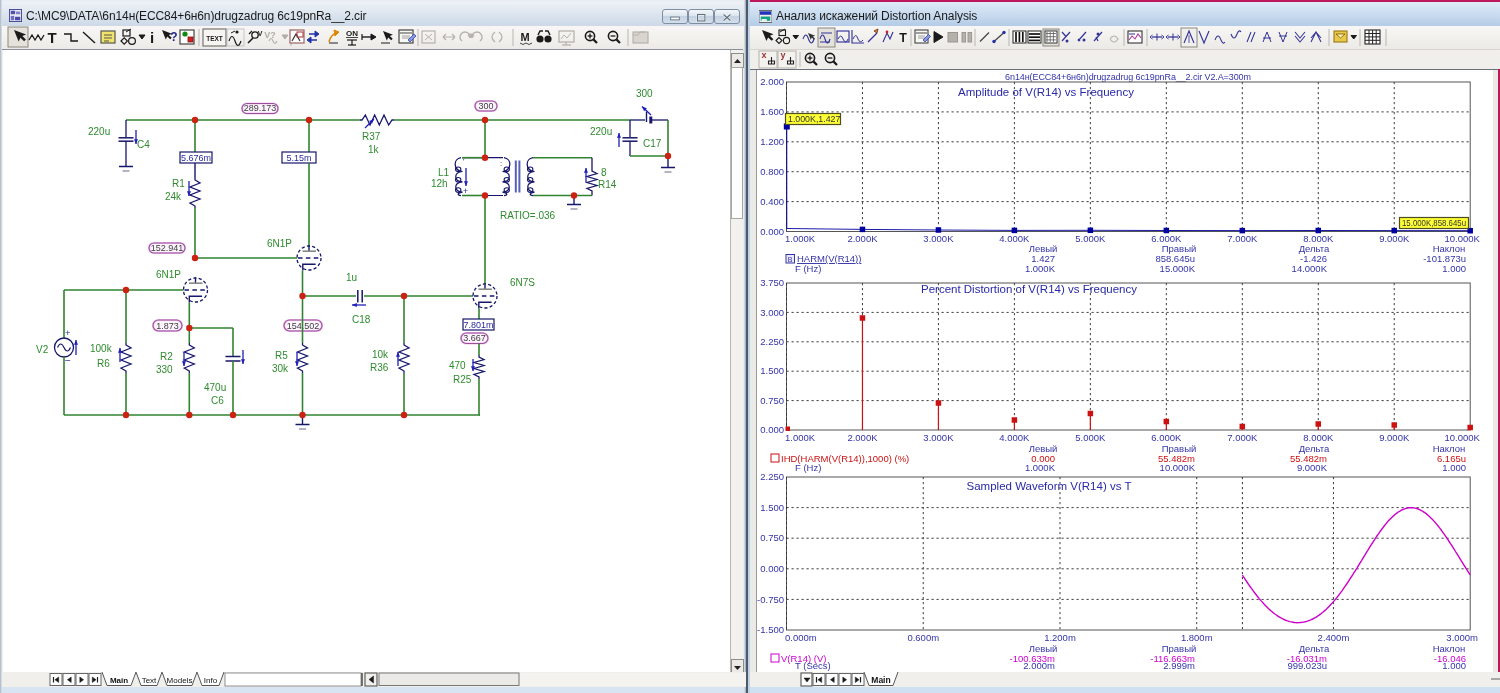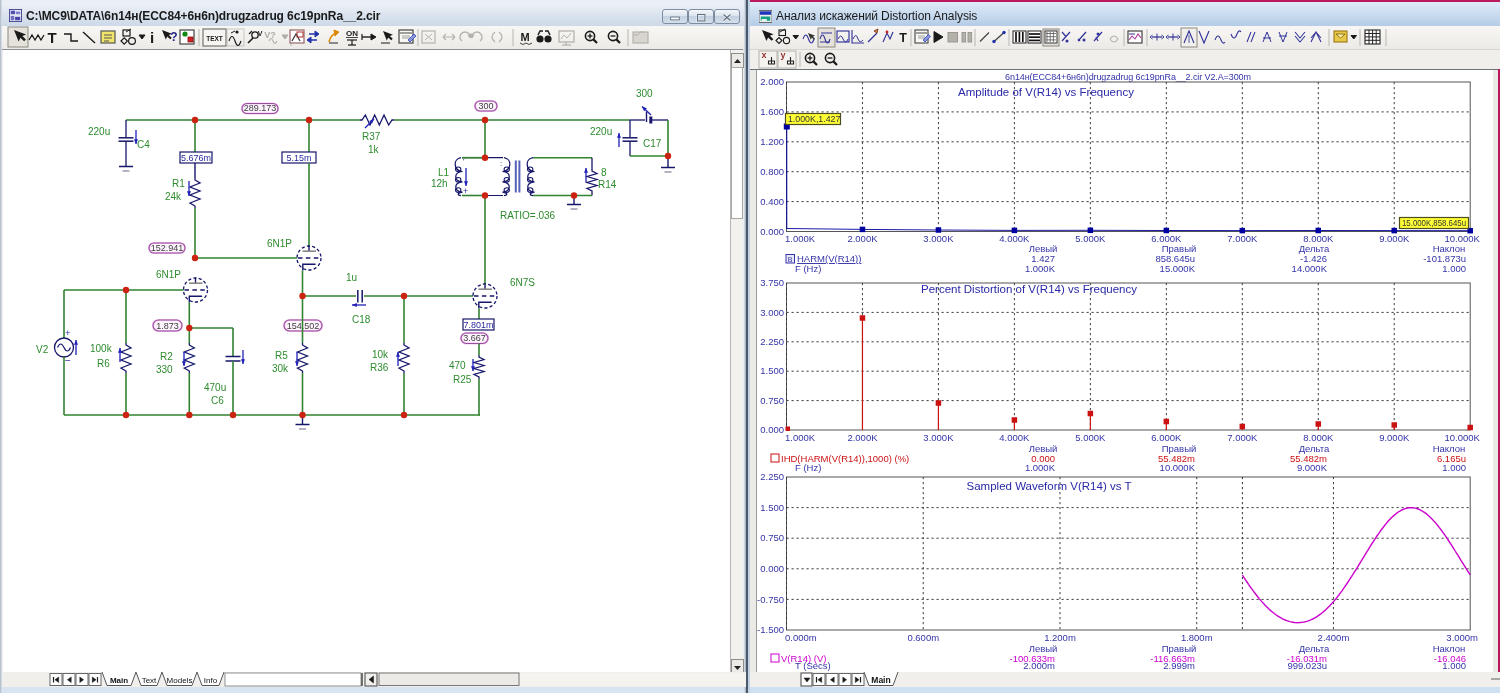--- a/index.html
+++ b/index.html
@@ -15,21 +15,21 @@
 .botstrip{position:absolute;left:2px;right:2px;bottom:0;height:6px;background:#d8e4f2;}
 </style>
 </head>
 <body>
 
 <div style="position:absolute;left:0;top:0;width:1500px;height:2px;background:#787878;"></div>
 
 <div class="win" id="lw" style="left:0;width:746px;background:#e9eef5;">
   <div style="position:absolute;left:0;top:0;width:2px;height:693px;background:linear-gradient(90deg,#aab4c0,#dfe7f0);"></div>
   <div style="position:absolute;right:0;top:0;width:2px;height:693px;background:linear-gradient(90deg,#dfe7f0,#9aa6b5);"></div>
-  <div class="titlebar" style="background:linear-gradient(#eef2f7,#dce5ef 50%,#cdd9e8);font-weight:bold;">
+  <div class="titlebar" style="background:linear-gradient(#eef2f7,#dce5ef 50%,#cdd9e8);">
     <svg width="13" height="13" style="position:absolute;left:7px;top:7px" viewBox="0 0 15 15">
       <rect x="0" y="0" width="15" height="15" fill="#3a3a8c"></rect>
       <rect x="1" y="1" width="13" height="13" fill="#e8e8f4"></rect>
       <rect x="2" y="2" width="5" height="4" fill="#5050b0"></rect>
         <rect x="8" y="3" width="5" height="3" fill="#8080c8"></rect>
       <rect x="2" y="8" width="4" height="5" fill="#7070c0"></rect>
         <rect x="7" y="9" width="6" height="4" fill="#4848a8"></rect>
     </svg>
     <div class="titletext">C:\MC9\DATA\6n14н(ECC84+6н6n)drugzadrug 6c19pnRa__2.cir</div>
     <div class="wbtns" style="right:6px;width:76px;">

